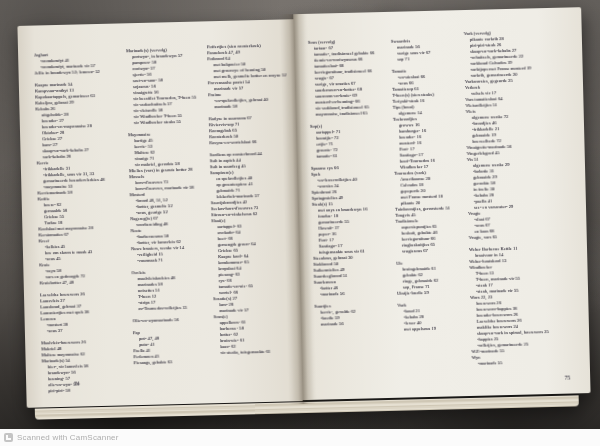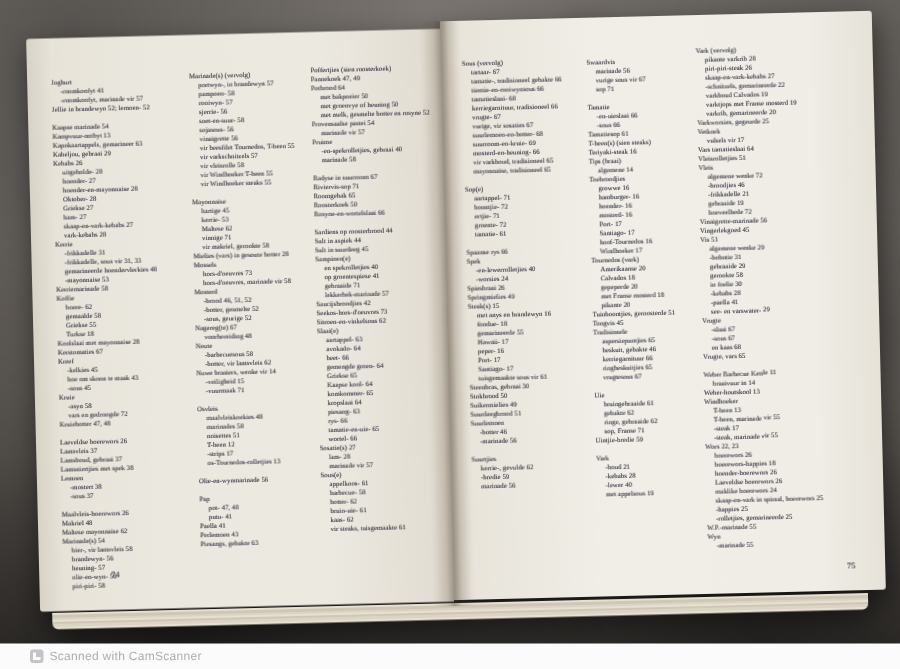--- a/index.html
+++ b/index.html
@@ -58,21 +58,21 @@
     text-shadow:0 0 .4px rgba(79,76,86,.85);
     letter-spacing:.05px;
   }
   .ln.sub{padding-left:6px}
   .ln.blank{height:6px}
   .pageno{position:absolute;font-size:5.5px;color:#4f4c56;text-shadow:0 0 .4px rgba(79,76,86,.8)}
   .pageno-left{left:48px;bottom:20px}
   .pageno-right{right:20px;bottom:13px}
   .scanbar{
     position:absolute;left:0;right:0;bottom:0;height:17px;background:#fbfbfb;
-    display:flex;align-items:center;gap:4px;padding-left:20px;box-sizing:border-box;
+    display:flex;align-items:center;gap:4px;padding-left:4px;box-sizing:border-box;
     font-family:"Liberation Sans",sans-serif;
   }
   .cs-icon{
     width:9px;height:9px;border-radius:2px;background:#c4c4c4;position:relative;flex:0 0 auto;
   }
   .cs-icon::after{
     content:"";position:absolute;inset:2px;
     background:linear-gradient(90deg,#fbfbfb 0 40%,transparent 40%),linear-gradient(180deg,transparent 0 55%,#fbfbfb 55%);
   }
   .scan-label{font-size:8px;color:#adadad;letter-spacing:.2px}

